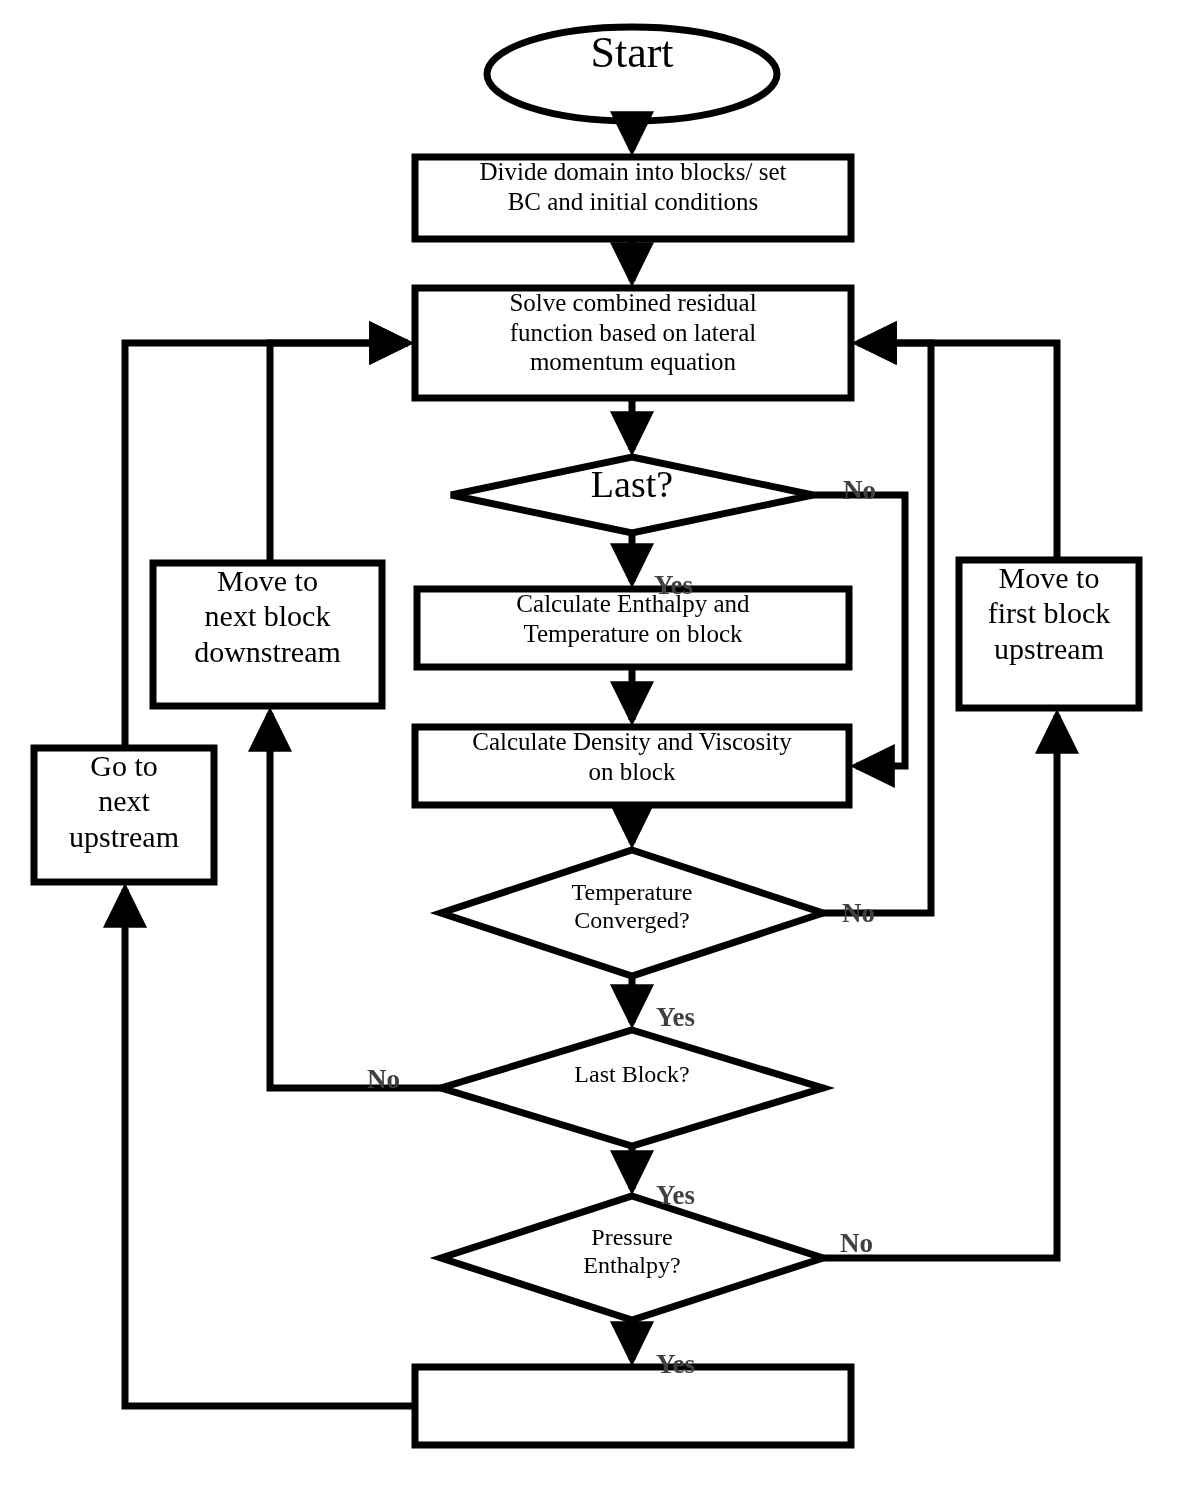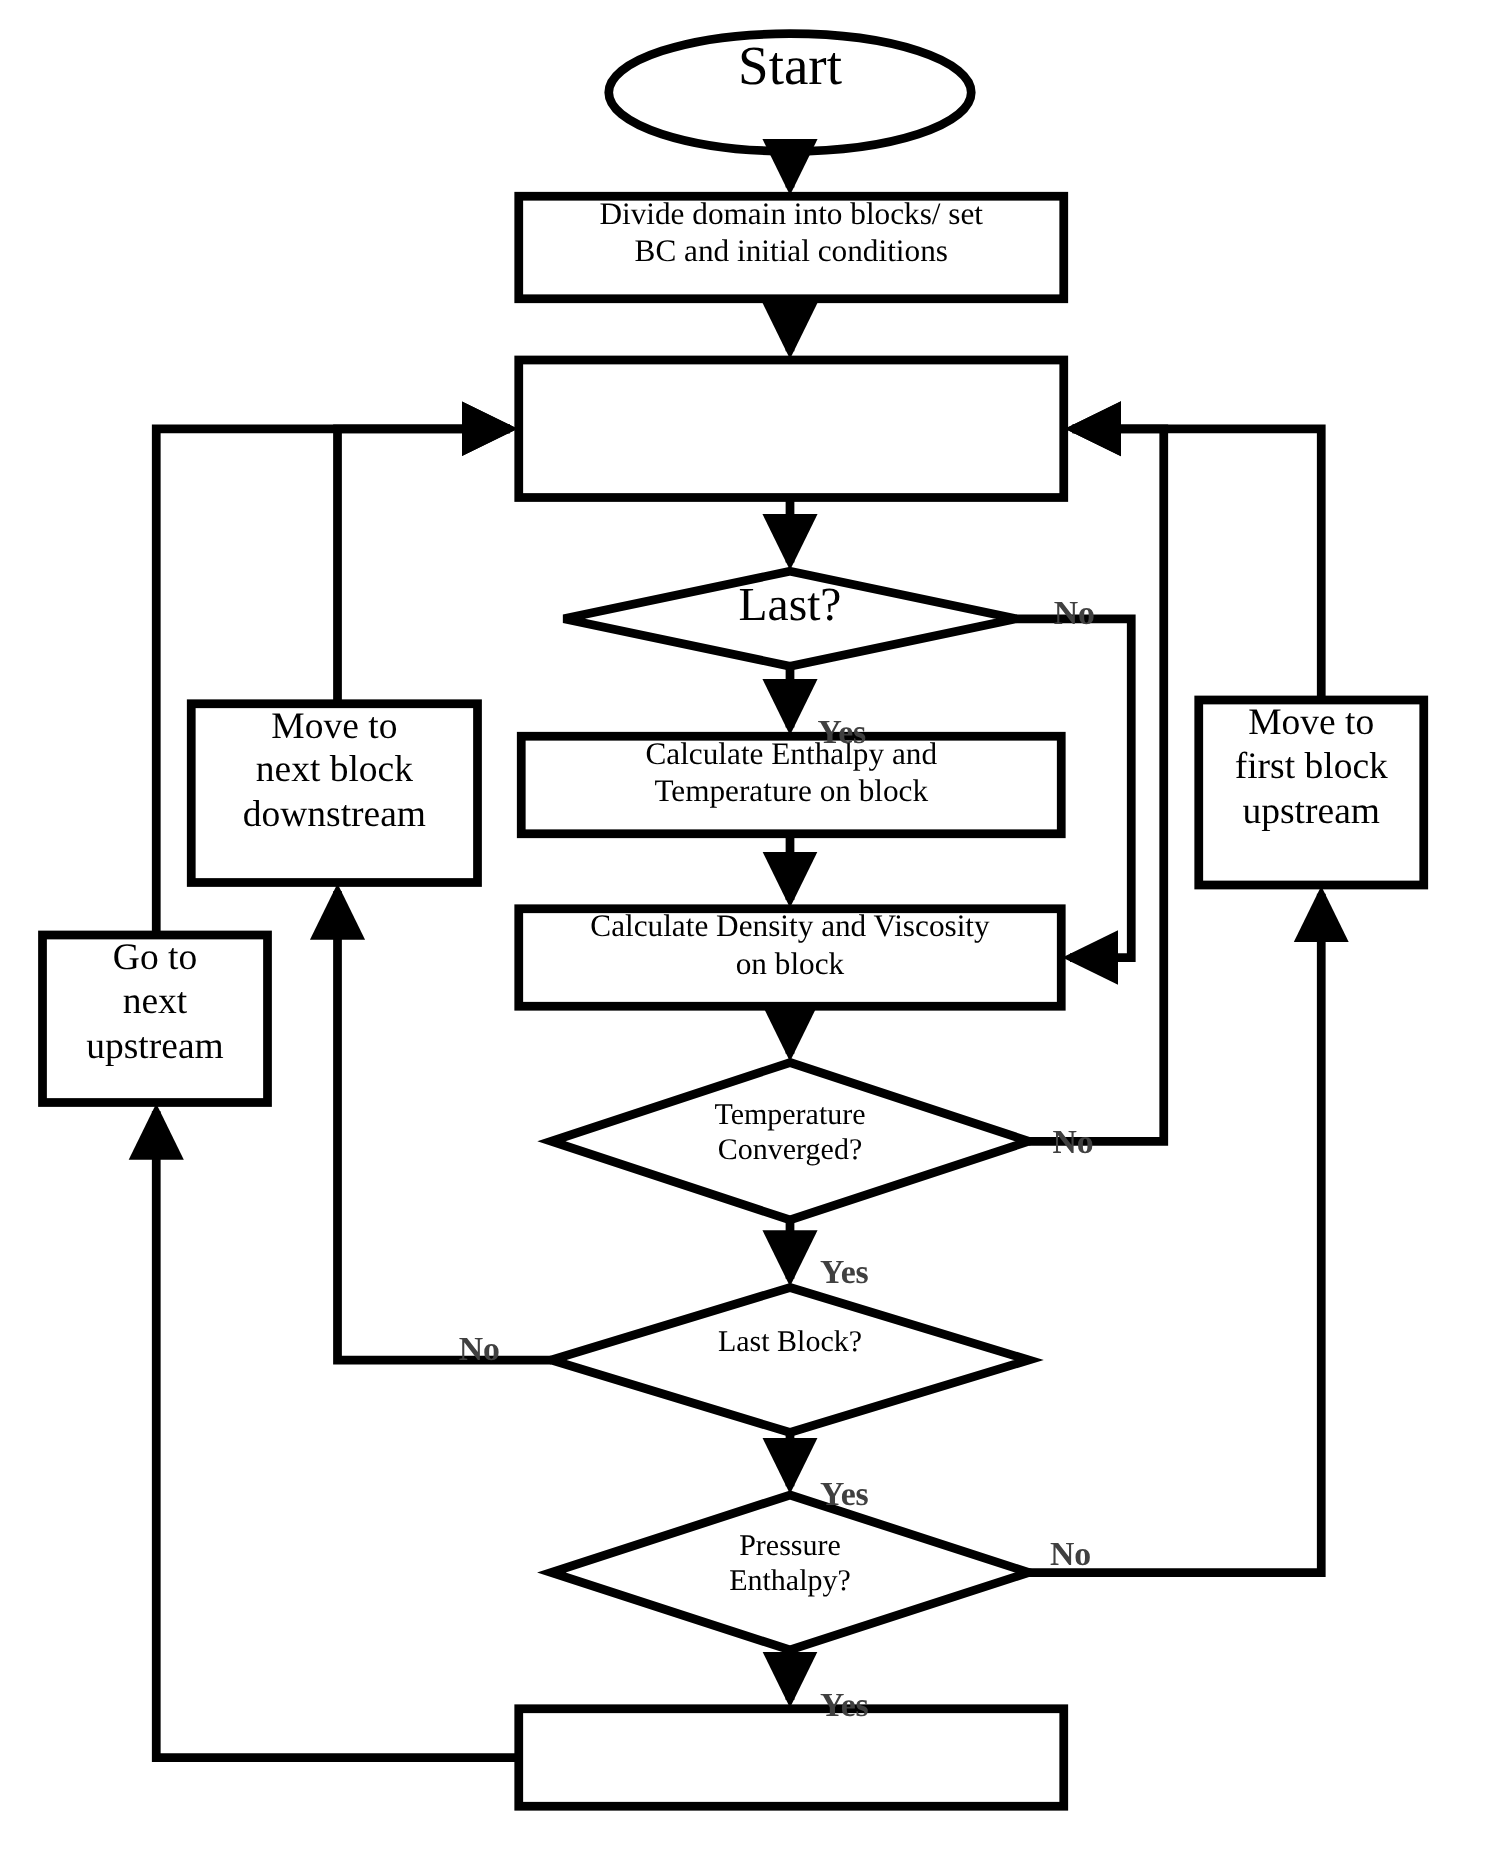--- a/index.html
+++ b/index.html
@@ -118,20 +118,25 @@
 
   <div class="node terminator-text" style="left:487px; top:27px; width:290px; height:94px;">
     <span class="lbl">Start</span>
   </div>
 
   <div class="node process-text" style="left:415px; top:157px; width:436px; height:82px;">
     <span class="lbl">Divide domain into blocks/ set
 BC and initial conditions</span>
   </div>
 
+  <div class="node process-text" style="left:415px; top:288px; width:436px; height:110px;">
+    <span class="lbl">Solve combined residual
+function based on lateral
+momentum equation</span>
+  </div>
 
   <div class="node decision-text-lg" style="left:481px; top:462px; width:302px; height:66px;">
     <span class="lbl">Last?</span>
   </div>
 
   <div class="node process-text" style="left:417px; top:589px; width:432px; height:78px;">
     <span class="lbl">Calculate Enthalpy and
 Temperature on block</span>
   </div>
 

